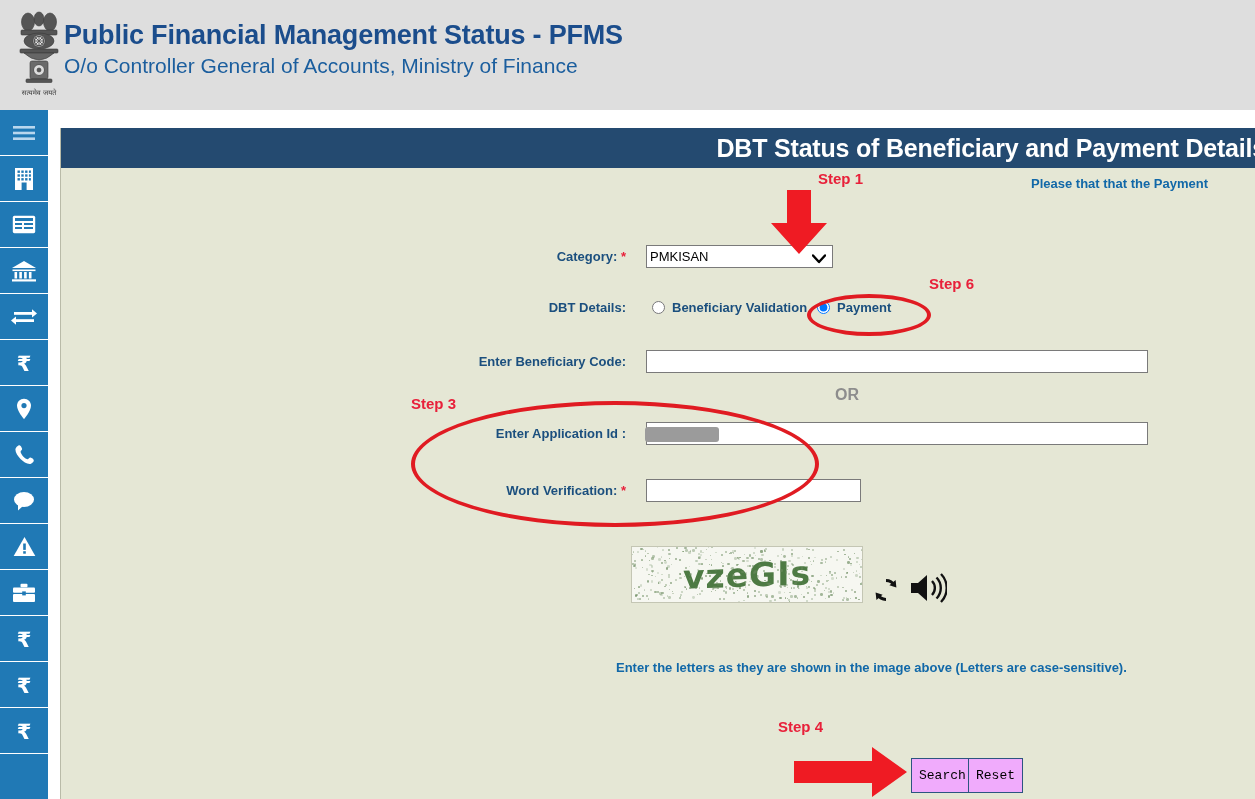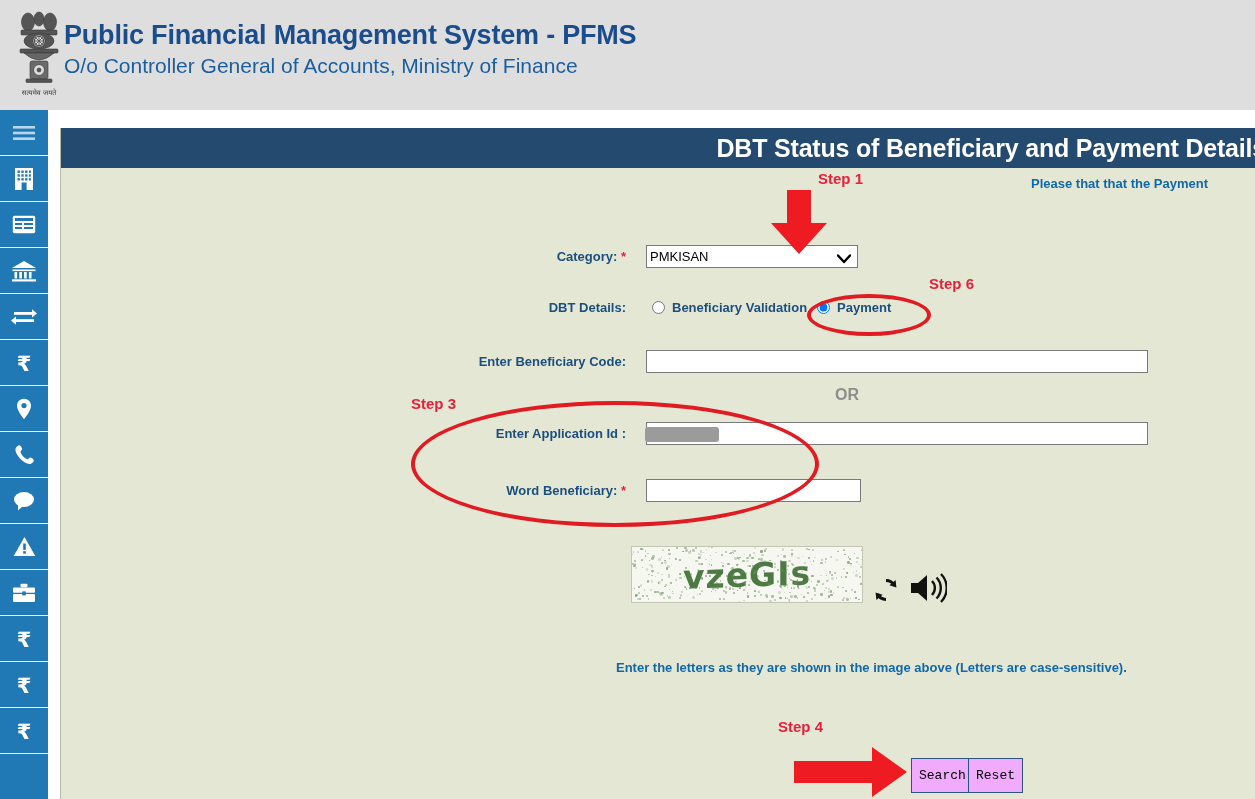--- a/index.html
+++ b/index.html
@@ -74,21 +74,21 @@
 
   
   .frow { position:absolute; display:flex; align-items:center; }
   .flabel {
     color:#1b4f7e; font-size:13px; font-weight:bold;
     text-align:right; white-space:nowrap;
   }
   .star { color:#e8203a; font-weight:bold; }
 
   select.cat {
-    width:212px; height:23px; font-size:13px;
+    width:187px; height:23px; font-size:13px;
     font-family:"Liberation Sans", sans-serif;
     border:1px solid #7a7a7a; background:#ffffff; color:#000;
     padding-left:3px;
     -webkit-appearance:none; appearance:none;
   }
   .select-wrap { position:relative; display:inline-block; }
   .select-chevron {
     position:absolute; right:7px; top:5px; pointer-events:none;
   }
 
@@ -176,21 +176,21 @@
         <path d="M16 50 q15 14 30 0 z" fill="#666"></path>
         <rect x="22" y="58" width="18" height="18" rx="2" fill="#6a6a6a"></rect>
         <circle cx="31" cy="67" r="5.5" fill="#dcdcdc" stroke="#555" stroke-width="1"></circle>
         <circle cx="31" cy="67" r="2" fill="#555"></circle>
         <rect x="18" y="76" width="26" height="3.5" rx="1"></rect>
       </g>
       <text x="31" y="92" font-size="7" fill="#3a3a3a" text-anchor="middle" font-family="DejaVu Sans, sans-serif">सत्यमेव जयते</text>
     </svg>
   </div>
   <div id="header-text">
-    <div id="hdr-title">Public Financial Management System - PFMS</div>
+    <div id="hdr-title">Public Financial Management Status - PFMS</div>
     <div id="hdr-sub">O/o Controller General of Accounts, Ministry of Finance</div>
   </div>
 </div>
 
 <div id="sidebar">
 
   <div class="side-item">
     <span>
       <svg width="22" height="16" viewBox="0 0 22 16">
         <rect x="0" y="1" width="22" height="2.6" fill="#b9d7ee"></rect>
@@ -393,21 +393,21 @@
   <div class="or-text" style="left:774px; top:258px;">OR</div>
 
   <div class="frow" style="left:380px; top:294px; width:730px;">
     <div class="flabel" style="width:185px;">Enter Application Id :</div>
     <input class="txt" type="text" style="margin-left: 20px; width: 502px;" value="MH">
   </div>
   <div class="redact" style="left:584px; top:299px;"></div>
 
   <div class="frow" style="left:380px; top:351px; width:600px;">
     <div class="flabel" style="width:185px;">
-      <span>Word Beneficiary:</span>
+      <span>Word Verification:</span>
       <span class="star">*</span>
     </div>
     <input class="txt" type="text" style="margin-left: 20px; width: 215px;" value="">
   </div>
 
   <div id="captcha-box" style="left:570px; top:418px;">
     <div id="captcha-text">vzeGIs</div>
   <div class="speck" style="width: 2.0747px; height: 2.0747px; left: 68.8309px; top: 29.8261px; opacity: 0.713546;"></div>
       <div class="speck" style="width: 2.20993px; height: 2.20993px; left: 121.717px; top: 47.8441px; opacity: 0.677663;"></div>
       <div class="speck" style="width: 1.13421px; height: 1.13421px; left: 229.396px; top: 11.5299px; opacity: 0.316677;"></div>

